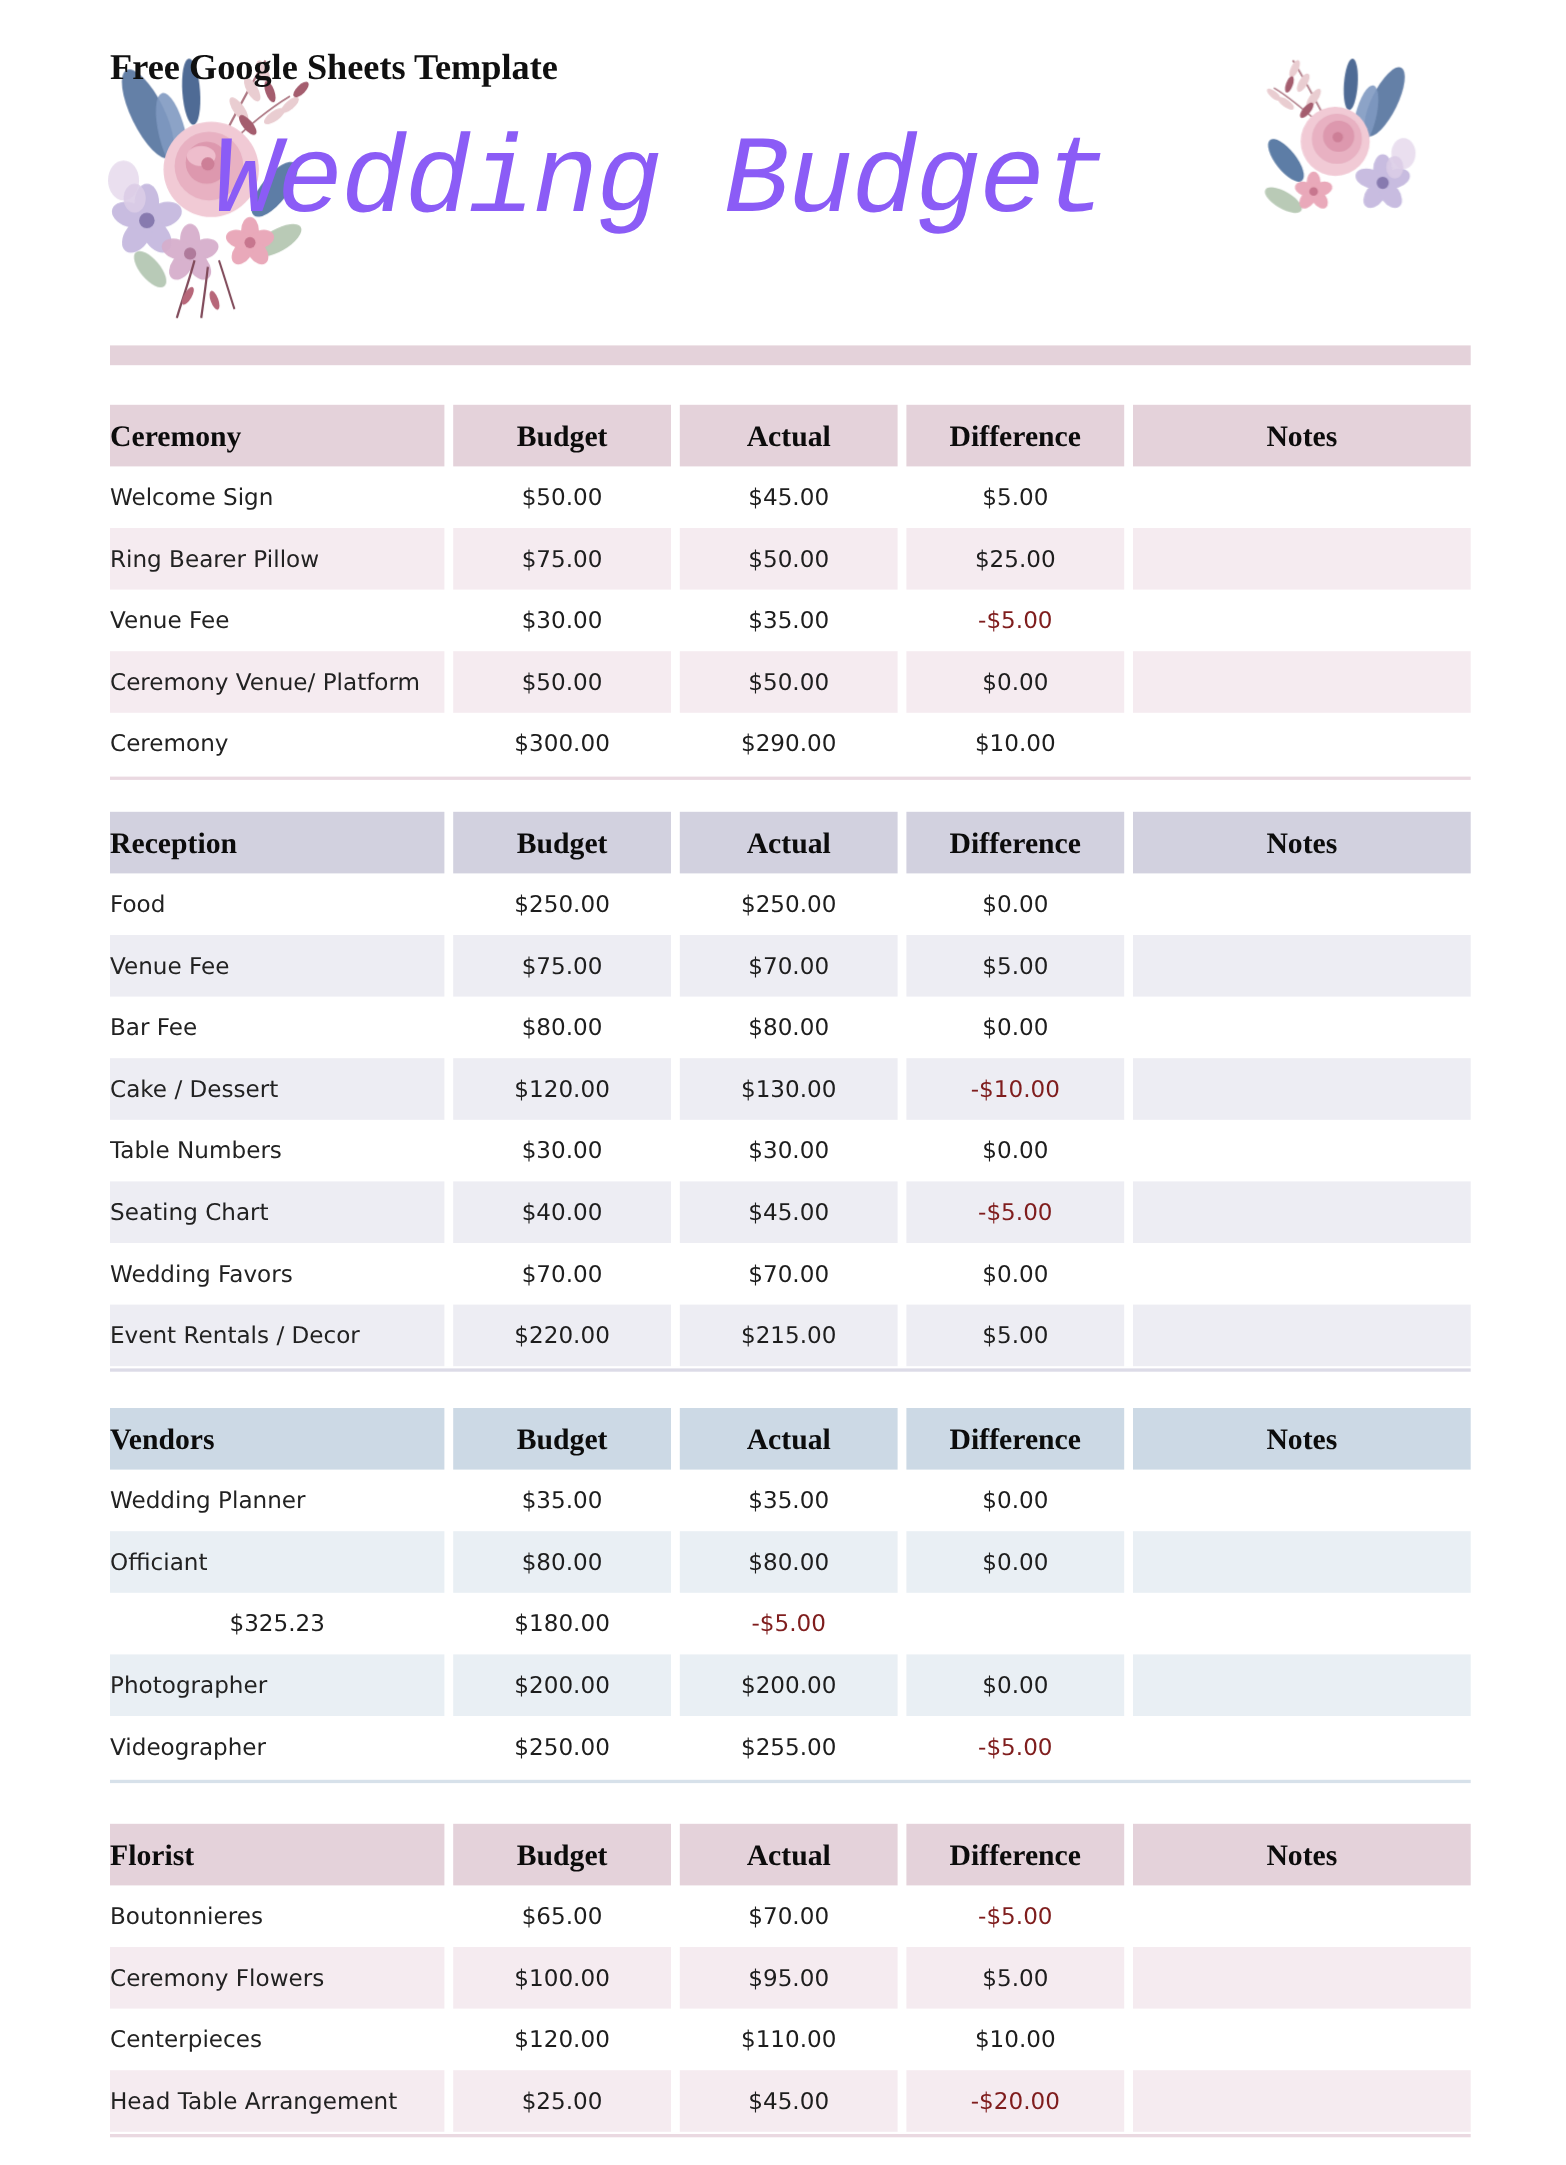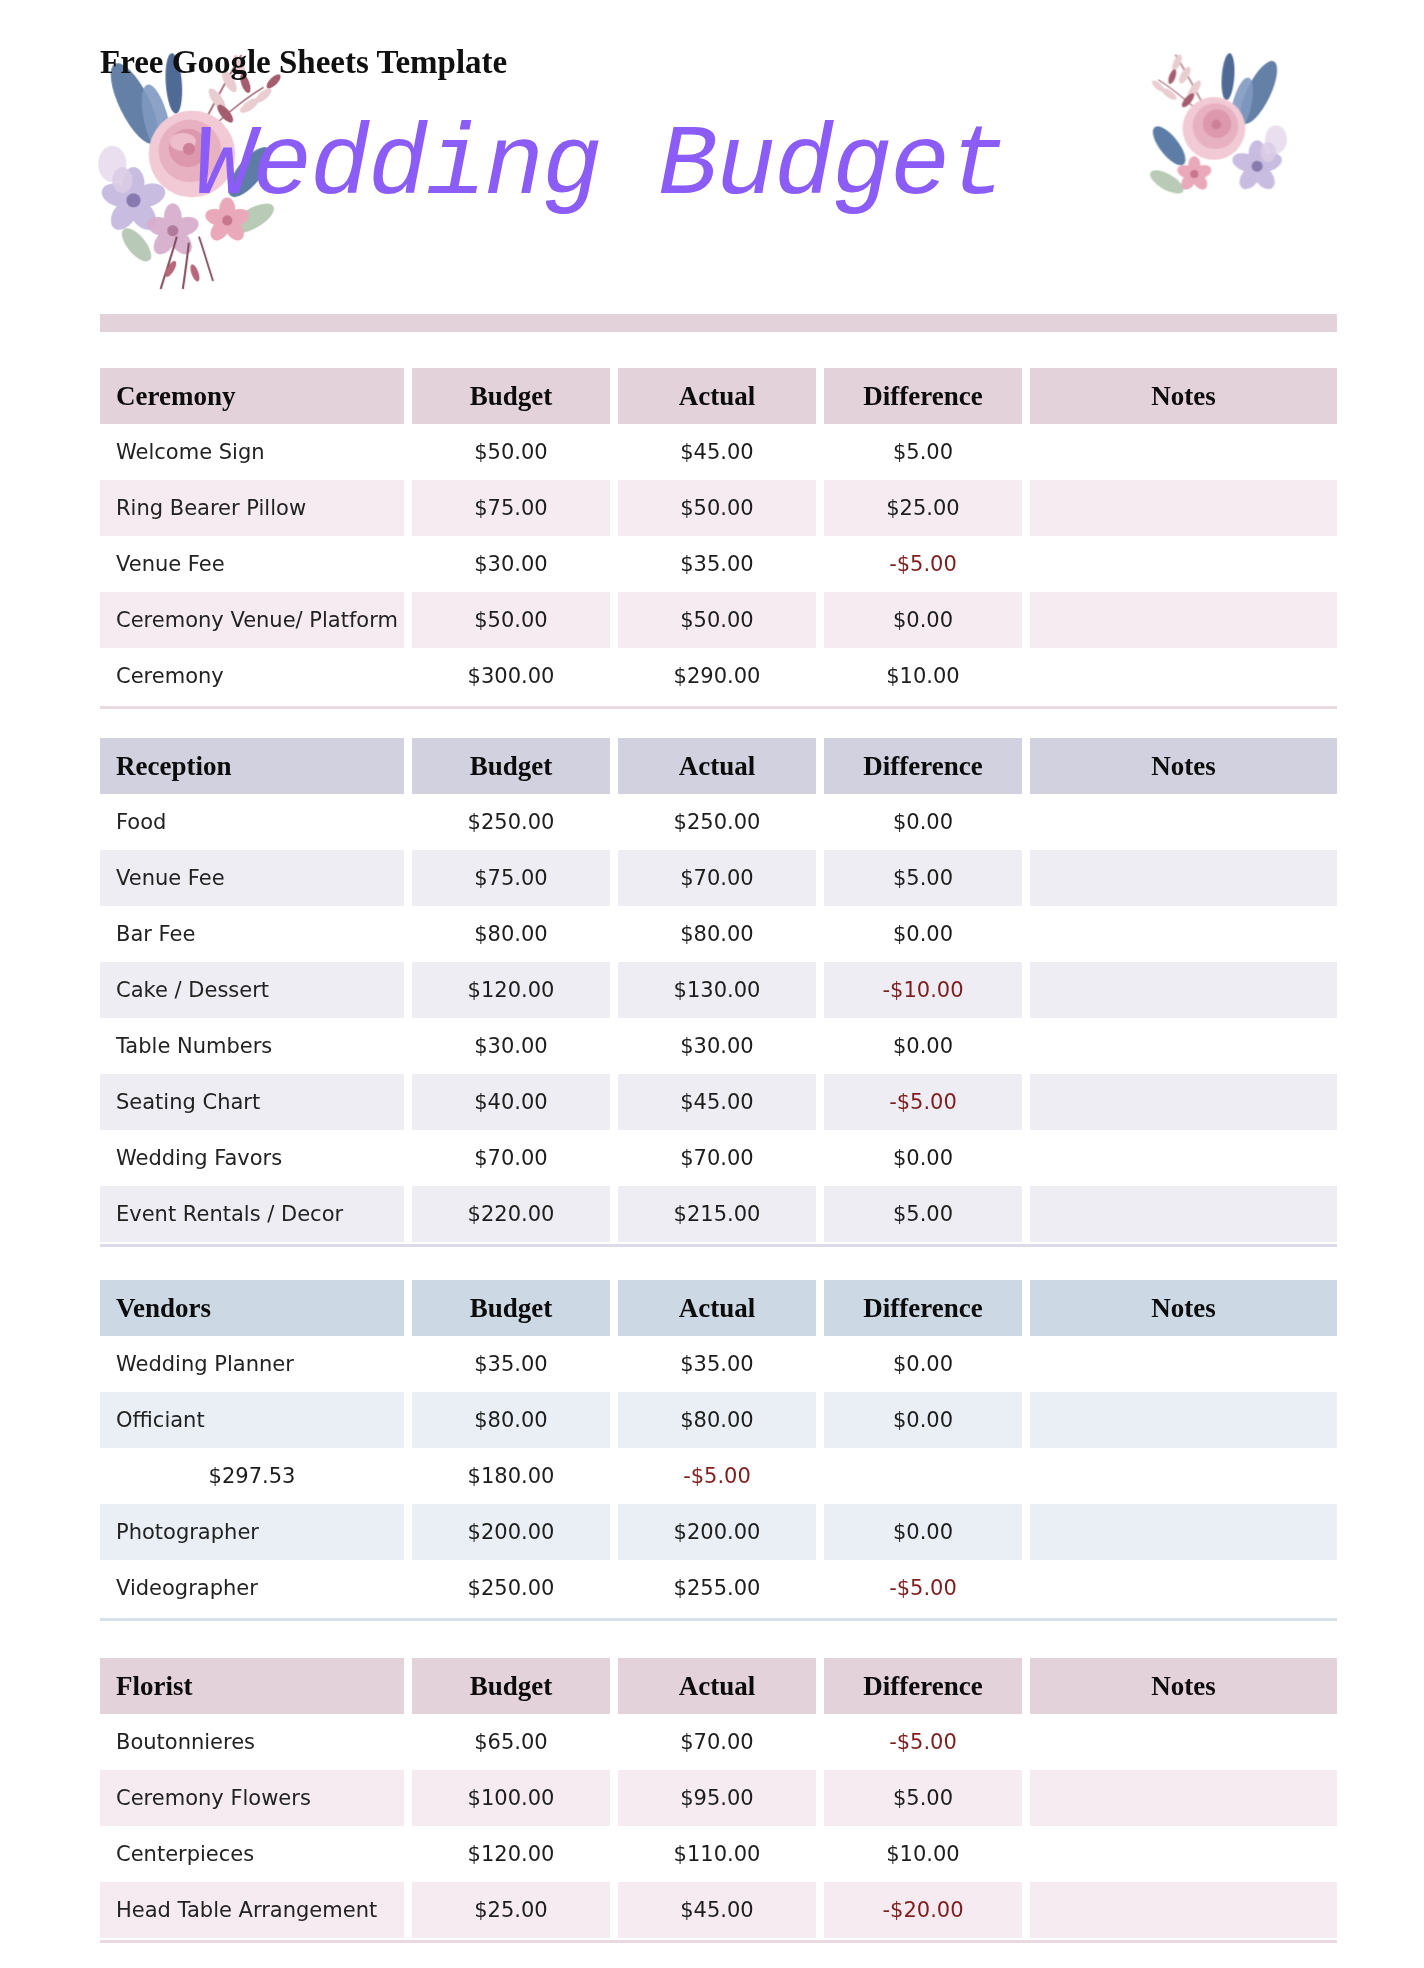--- a/index.html
+++ b/index.html
@@ -20,21 +20,21 @@
   .accent-bar{position:absolute;left:100px;top:314px;width:1237px;height:18px;background:#e4d2da;}
 
   
   .budget-table{position:absolute;left:100px;width:1237px;}
   .grid-row{display:grid;grid-template-columns:304px 198px 198px 198px 1fr;column-gap:8px;}
   .head-row{height:56px;}
   .head-row .cell{background:var(--head);}
   .data-row{height:56px;}
   .data-row.alt .cell{background:var(--row);}
   .cell{display:flex;align-items:center;justify-content:center;overflow:hidden;}
-  .cell.name{justify-content:flex-start;padding-left:16px;}
+  .cell.name{justify-content:flex-start;}
   .head-row .cell{font-family:"Liberation Serif", serif;font-weight:700;font-size:27px;color:#0c0c0c;}
   .data-row .cell{font-size:21px;color:#222222;}
   .data-row .cell.money{color:#1d1d1d;}
   .data-row .cell.money.neg{color:#7f1d1d;}
   .table-line{height:3px;margin-top:2px;background:var(--line);}
 </style>
 </head>
 <body>
 
 <div class="page">
@@ -290,21 +290,21 @@
         <div class="cell notes"></div>
       </div>
       <div class="grid-row data-row alt">
         <div class="cell name">Officiant</div>
         <div class="cell money">$80.00</div>
         <div class="cell money">$80.00</div>
         <div class="cell money">$0.00</div>
         <div class="cell notes"></div>
       </div>
       <div class="grid-row data-row">
-        <div class="cell money">$297.53</div>
+        <div class="cell money">$325.23</div>
         <div class="cell money">$180.00</div>
         <div class="cell money neg">-$5.00</div>
         <div class="cell notes"></div>
       </div>
       <div class="grid-row data-row alt">
         <div class="cell name">Photographer</div>
         <div class="cell money">$200.00</div>
         <div class="cell money">$200.00</div>
         <div class="cell money">$0.00</div>
         <div class="cell notes"></div>

